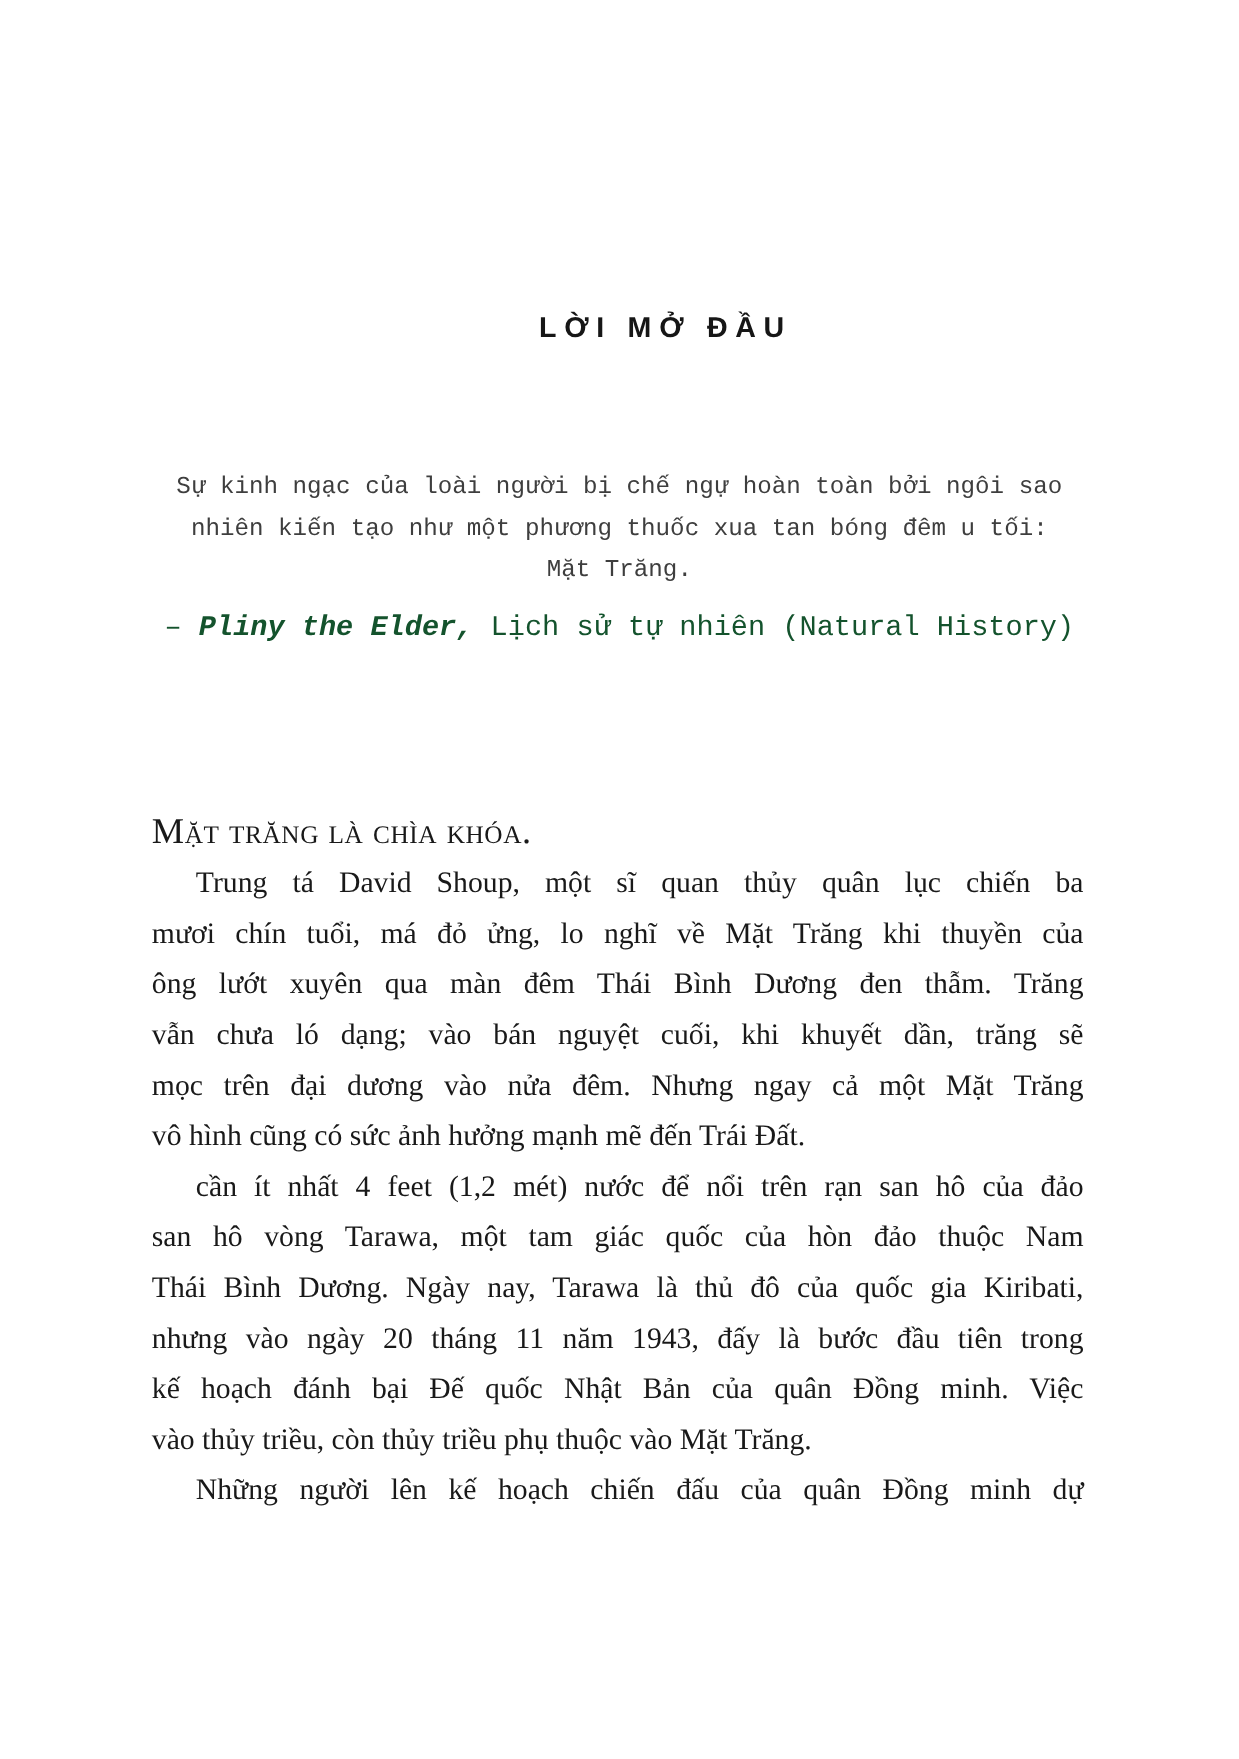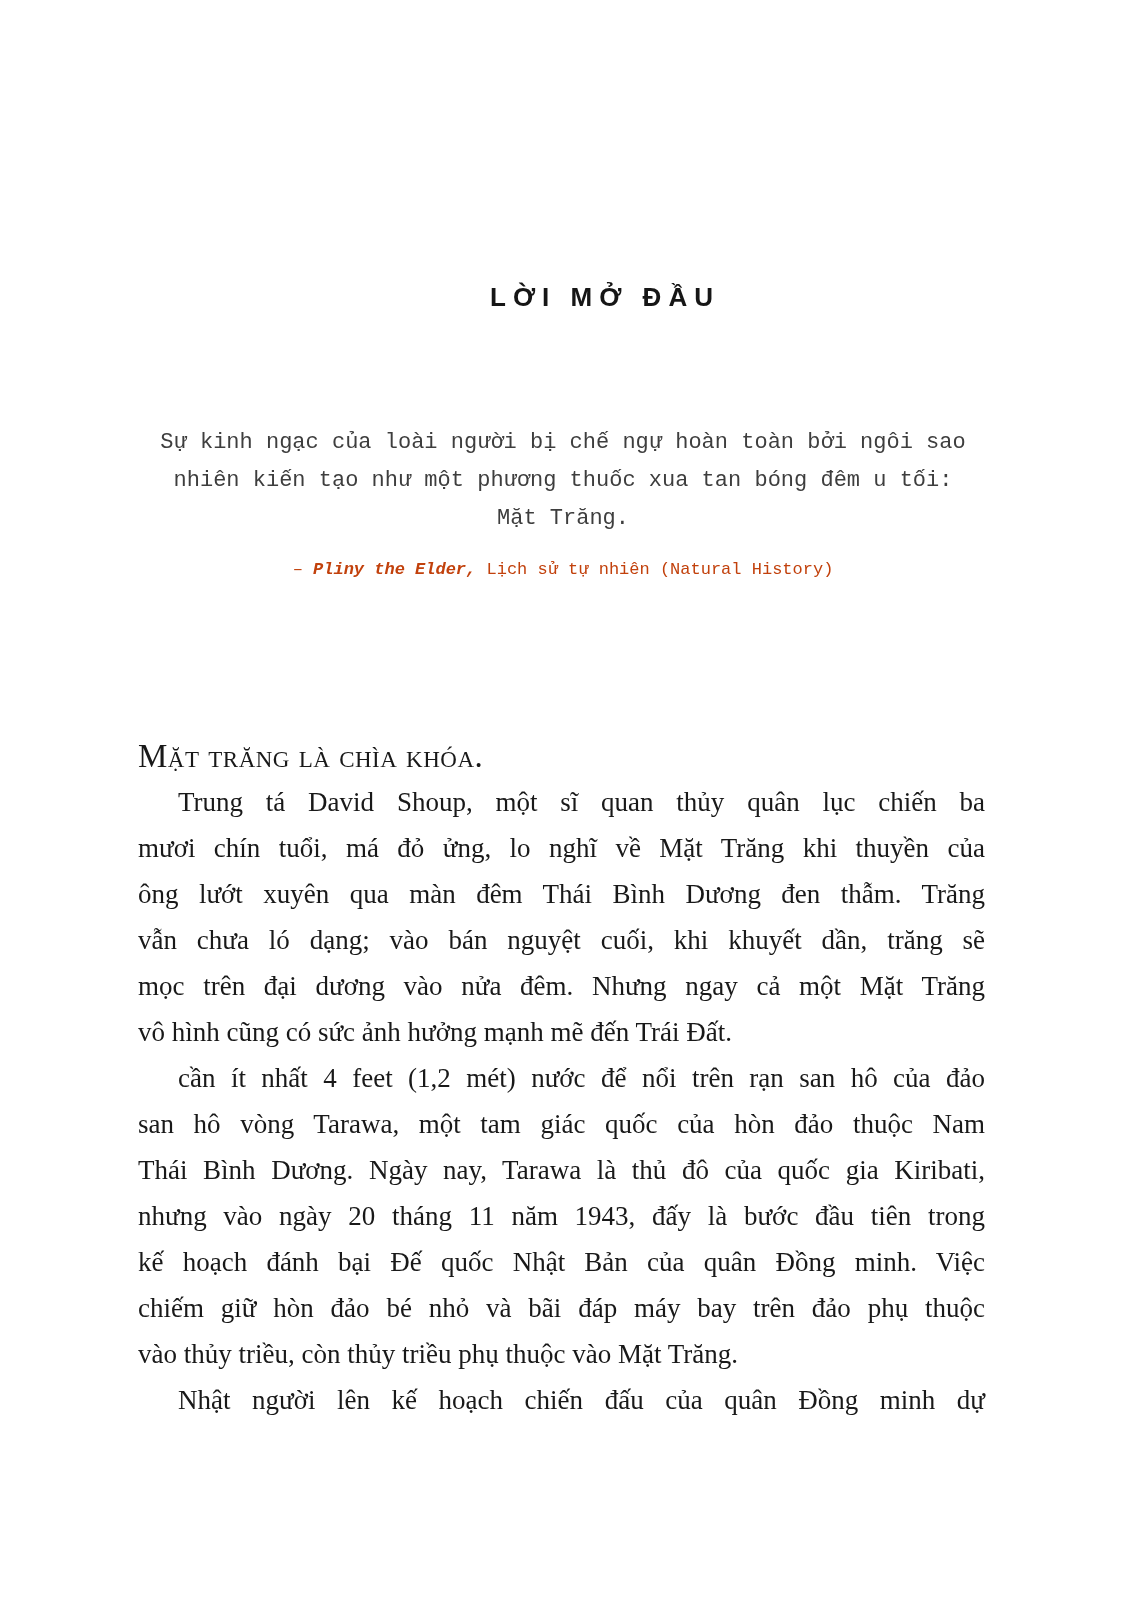--- a/index.html
+++ b/index.html
@@ -37,22 +37,22 @@
     font-family: Liberation Mono, monospace;
     font-size: 22px;
     line-height: 38px;
     color: #3e3e3e;
   }
   .epigraph .eline {
     text-align: center;
   }
   .attribution {
     margin-top: 13px;
-    font-size: 17px;
-    color: #c2410c;
+    font-size: 26px;
+    color: #14532d;
   }
   .attribution .author {
     font-weight: 700;
     font-style: italic;
   }
   .body-text {
     position: absolute;
     top: 733px;
     left: 138px;
     width: 847px;
@@ -109,21 +109,20 @@
         <div class="bline">vẫn chưa ló dạng; vào bán nguyệt cuối, khi khuyết dần, trăng sẽ</div>
         <div class="bline">mọc trên đại dương vào nửa đêm. Nhưng ngay cả một Mặt Trăng</div>
         <div class="bline">vô hình cũng có sức ảnh hưởng mạnh mẽ đến Trái Đất.</div>
       </div>
     <div class="para indent">
         <div class="bline">cần ít nhất 4 feet (1,2 mét) nước để nổi trên rạn san hô của đảo</div>
         <div class="bline">san hô vòng Tarawa, một tam giác quốc của hòn đảo thuộc Nam</div>
         <div class="bline">Thái Bình Dương. Ngày nay, Tarawa là thủ đô của quốc gia Kiribati,</div>
         <div class="bline">nhưng vào ngày 20 tháng 11 năm 1943, đấy là bước đầu tiên trong</div>
         <div class="bline">kế hoạch đánh bại Đế quốc Nhật Bản của quân Đồng minh. Việc</div>
-        <div class="bline">chiếm giữ hòn đảo bé nhỏ và bãi đáp máy bay trên đảo phụ thuộc</div>
         <div class="bline">vào thủy triều, còn thủy triều phụ thuộc vào Mặt Trăng.</div>
       </div>
     <div class="para indent cont">
-        <div class="bline">Nhật người lên kế hoạch chiến đấu của quân Đồng minh dự</div>
+        <div class="bline">Những người lên kế hoạch chiến đấu của quân Đồng minh dự</div>
       </div>
   </div>
 
 </div>
 
 </body></html>

